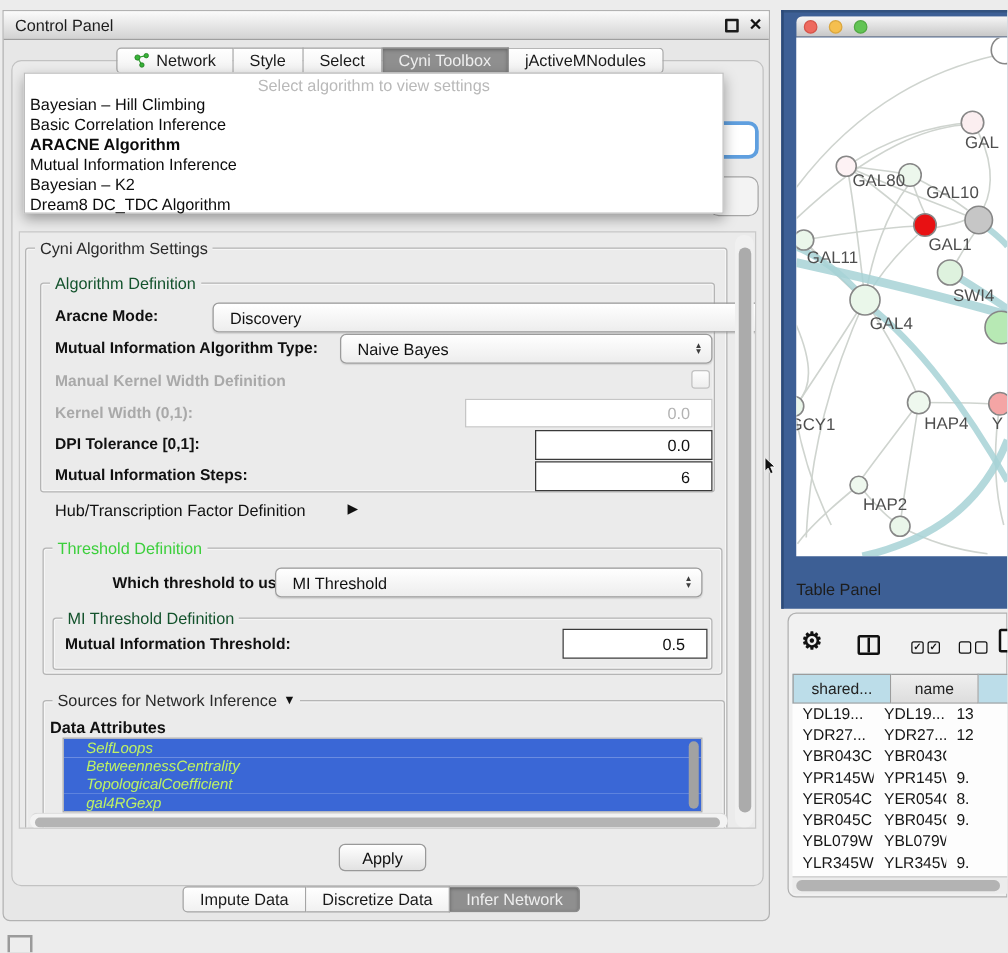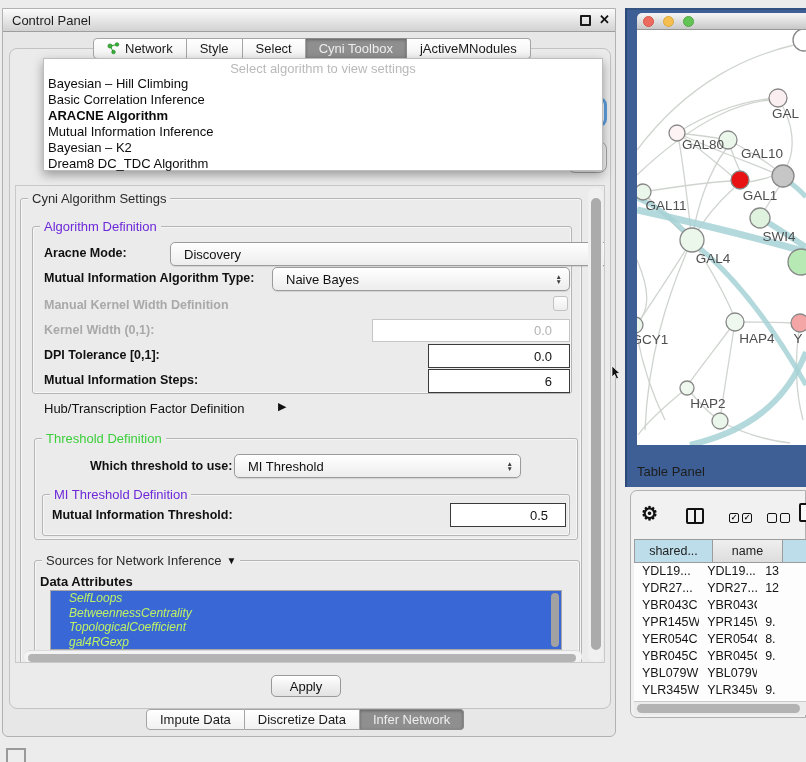--- a/index.html
+++ b/index.html
@@ -22,30 +22,30 @@
 .tab:first-child{border-left:1px solid #a5a5a5;border-radius:4px 0 0 4px;}
 .tab:last-child{border-radius:0 4px 4px 0;}
 .tab.sel{background:#8f8f8f;color:#eeeeee;box-shadow:inset 0 1px 3px rgba(0,0,0,.3);border-color:#8a8a8a;}
 .net-ic{margin-right:5px;display:inline-flex;}
 
 
 .frag-blue{position:absolute;left:564px;top:88px;width:40px;height:30px;border:3px solid #5f9fdf;border-radius:8px;background:#fff;z-index:2;}
 .frag-gray{position:absolute;left:564px;top:132px;width:40px;height:32px;border:1px solid #a6a6a6;border-radius:8px;background:#f3f3f3;z-index:2;}
 
 
-.algo-popup{position:absolute;left:16px;top:49px;width:560px;height:113px;background:#ffffff;border:1px solid #bdbdbd;box-shadow:0 4px 10px rgba(0,0,0,.35);z-index:10;margin-left:24px;}
+.algo-popup{position:absolute;left:16px;top:49px;width:560px;height:113px;background:#ffffff;border:1px solid #bdbdbd;box-shadow:0 4px 10px rgba(0,0,0,.35);z-index:10;}
 .popup-placeholder{height:17px;text-align:center;font-size:13px;color:#b9b9b9;padding-top:2px;}
 .opt{height:16px;line-height:16px;font-size:13px;color:#0c0c0c;padding-left:4px;white-space:nowrap;}
 .opt.selopt{font-weight:bold;}
 
 
 .settings-clip{position:absolute;left:12px;top:176px;width:590px;height:478px;overflow:hidden;}
 .group{position:absolute;border:1px solid #b5b5b5;border-radius:3px;box-shadow:inset 0 0 0 1px rgba(255,255,255,.55);}
 .glabel{position:absolute;top:-8px;left:7px;background:#ebebeb;padding:0 4px;font-size:13px;color:#2a2a2a;white-space:nowrap;}
-.glabel.blue{color:#6d28d9;}
+.glabel.blue{color:#14532d;}
 .glabel.green{color:#3ccf3c;}
 .lbl{position:absolute;font-size:12.5px;color:#111;white-space:nowrap;}
 .lbl.b{font-weight:bold;}
 .lbl.dis{color:#a9a9a9;font-weight:bold;}
 .combo{position:absolute;background:linear-gradient(#ffffff,#ededed);border:1px solid #9b9b9b;border-radius:5px;font-size:13px;color:#111;display:flex;align-items:center;padding-left:13px;box-shadow:0 1px 1px rgba(0,0,0,.1);}
 .spin{position:absolute;right:7px;top:50%;transform:translateY(-50%);display:flex;flex-direction:column;align-items:center;font-size:6.5px;color:#3d3d3d;line-height:5px;}
 .field{position:absolute;background:#fff;border:1.5px solid #3a3a3a;font-size:13px;color:#111;text-align:right;display:flex;align-items:center;justify-content:flex-end;padding-right:17px;}
 .field.disabled{border:1px solid #c6c6c6;color:#b3b3b3;}
 .checkbox{position:absolute;width:15px;height:15px;border:1px solid #c2c2c2;border-radius:3px;background:linear-gradient(#fdfdfd,#eee);}
 .tri{position:absolute;font-size:11px;color:#111;}
@@ -179,21 +179,21 @@
       <span class="lbl b" style="left:28px;top:187px;">Mutual Information Steps:</span>
       <div class="field" style="left:412px;top:183px;width:142px;height:24px;">6</div>
 
       <span class="lbl" style="left:28px;top:215px;font-size:13px;">Hub/Transcription Factor Definition</span>
       <span class="tri" style="left:262px;top:214px;">▶</span>
 
       <div class="group" style="left:18px;top:252px;width:544px;height:102px;">
         <span class="glabel green">Threshold Definition</span>
       </div>
       <span class="lbl b" style="left:74px;top:273px;">Which threshold to use:</span>
-      <div class="combo" style="left:218px;top:268px;width:287px;height:24px;text-align:center;">
+      <div class="combo" style="left:204px;top:268px;width:342px;height:24px;text-align:center;">
         <span>MI Threshold</span>
         <span class="spin">
             <span>▲</span>
             <span>▼</span>
           </span>
       </div>
       <div class="group" style="left:26px;top:308px;width:528px;height:42px;">
         <span class="glabel blue">MI Threshold Definition</span>
       </div>
       <span class="lbl b" style="left:36px;top:322px;">Mutual Information Threshold:</span>

